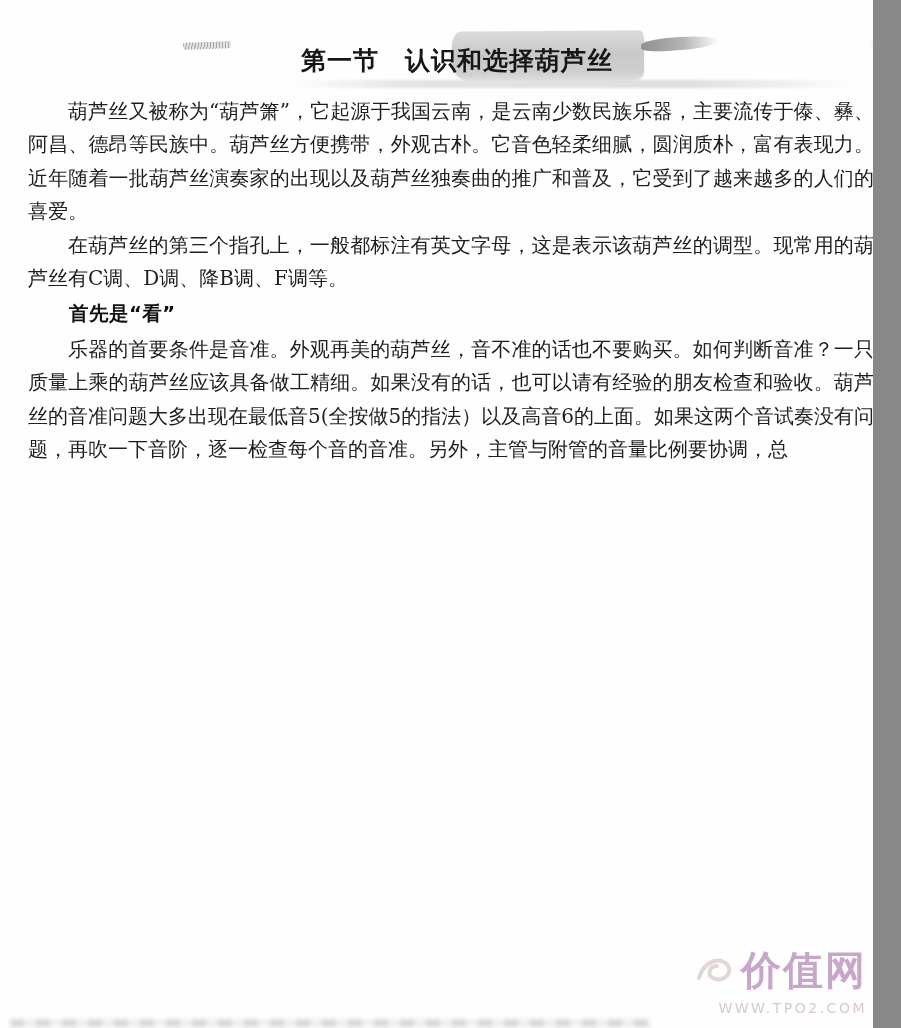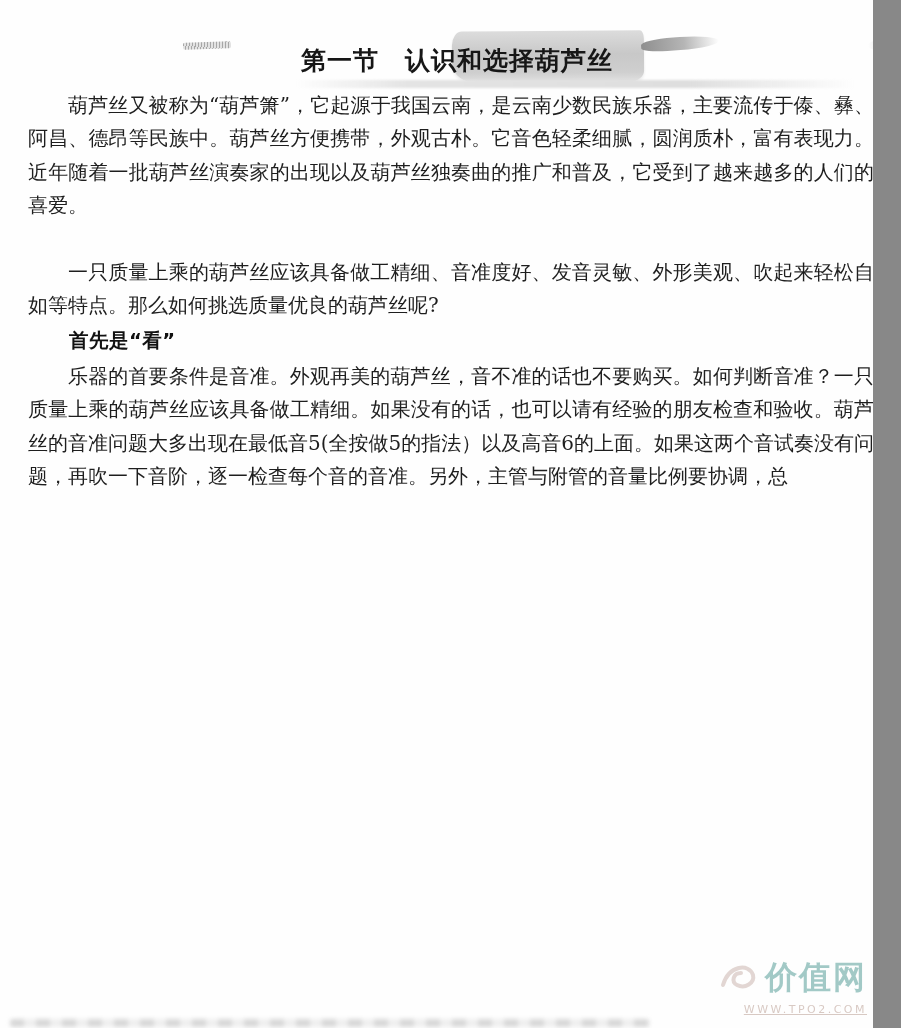--- a/index.html
+++ b/index.html
@@ -41,21 +41,21 @@
     border-radius:60% 20% 40% 60%;
     transform:rotate(-7deg);
   }
   .section-title{
     position:absolute;left:301px;top:44px;margin:0;
     font-size:25px;font-weight:bold;letter-spacing:1px;
     color:#161616;white-space:nowrap;z-index:3;
   }
   
   .content{
-    position:absolute;left:28px;top:89px;width:846px;
+    position:absolute;left:28px;top:95px;width:846px;
     font-size:20px;line-height:33.4px;
     text-align:justify;text-justify:inter-ideograph;
     z-index:2;
   }
   .para{margin:0;text-indent:2em;}
   .gap-top{margin-top:33px;}
   .subhead{
     margin:2px;text-indent:2em;font-weight:bold;
     font-family:"DejaVu Sans","Liberation Sans",sans-serif;
     font-size:19.5px;letter-spacing:.5px;color:#111;
@@ -65,29 +65,28 @@
     position:absolute;right:6px;bottom:12px;width:232px;
     text-align:right;z-index:1;pointer-events:none;
   }
   .wm-row{display:flex;align-items:center;justify-content:flex-end;gap:4px;}
   .wm-logo{
     display:inline-block;width:46px;height:46px;opacity:.38;
   }
   .wm-logo svg{width:46px;height:46px;}
   .wm-text{
     font-family:Liberation Sans, sans-serif;
-    font-size:32px;font-weight:bold;color:#0f766e;opacity:.38;
+    font-size:40px;font-weight:bold;color:#701a75;opacity:.38;
     letter-spacing:2px;white-space:nowrap;
   }
   .wm-url{
     display:block;margin-top:2px;
     font-family:"DejaVu Sans","Liberation Sans",sans-serif;
-    font-size:11px;letter-spacing:2.5px;color:#c4ada4;opacity:.65;
+    font-size:14px;letter-spacing:2.5px;color:#c4ada4;opacity:.65;
     white-space:nowrap;
-    text-decoration:underline;
   }
   
   .bottom-strip{
     position:absolute;left:10px;top:1019px;width:640px;height:8px;
     background:repeating-linear-gradient(90deg,#b9b9b9 0 14px,#e3e3e3 14px 26px);
     filter:blur(2px);opacity:.55;border-radius:3px;
   }
 </style>
 </head>
 <body>
@@ -97,21 +96,21 @@
   <div class="smudge-left"></div>
   <div class="banner-body"></div>
   <div class="banner-curl"></div>
   <div class="banner-streak"></div>
   <div class="corner-curl"></div>
 
   <h1 class="section-title">第一节　认识和选择葫芦丝</h1>
 
   <div class="content">
     <p class="para">葫芦丝又被称为“葫芦箫”，它起源于我国云南，是云南少数民族乐器，主要流传于傣、彝、阿昌、德昂等民族中。葫芦丝方便携带，外观古朴。它音色轻柔细腻，圆润质朴，富有表现力。近年随着一批葫芦丝演奏家的出现以及葫芦丝独奏曲的推广和普及，它受到了越来越多的人们的喜爱。</p>
-    <p class="para gap-top">一只质量上乘的葫芦丝应该具备做工精细、音准度好、发音灵敏、外形美观、吹起来轻松自如等特点。那么如何挑选质量优良的葫芦丝呢?</p>
+    <p class="para">在葫芦丝的第三个指孔上，一般都标注有英文字母，这是表示该葫芦丝的调型。现常用的葫芦丝有C调、D调、降B调、F调等。</p>
     <p class="subhead">首先是“看”</p>
     <p class="para">乐器的首要条件是音准。外观再美的葫芦丝，音不准的话也不要购买。如何判断音准？一只质量上乘的葫芦丝应该具备做工精细。如果没有的话，也可以请有经验的朋友检查和验收。葫芦丝的音准问题大多出现在最低音5(全按做5的指法）以及高音6的上面。如果这两个音试奏没有问题，再吹一下音阶，逐一检查每个音的音准。另外，主管与附管的音量比例要协调，总</p>
   </div>
 
   <div class="watermark">
     <div class="wm-row">
       <span class="wm-logo">
         <svg viewBox="0 0 46 46" xmlns="http://www.w3.org/2000/svg">
           <path d="M8 30 C 14 10, 34 8, 38 20 C 40 28, 30 34, 22 30 C 16 27, 18 18, 26 18" fill="none" stroke="#b5988e" stroke-width="4" stroke-linecap="round"></path>
         </svg>

